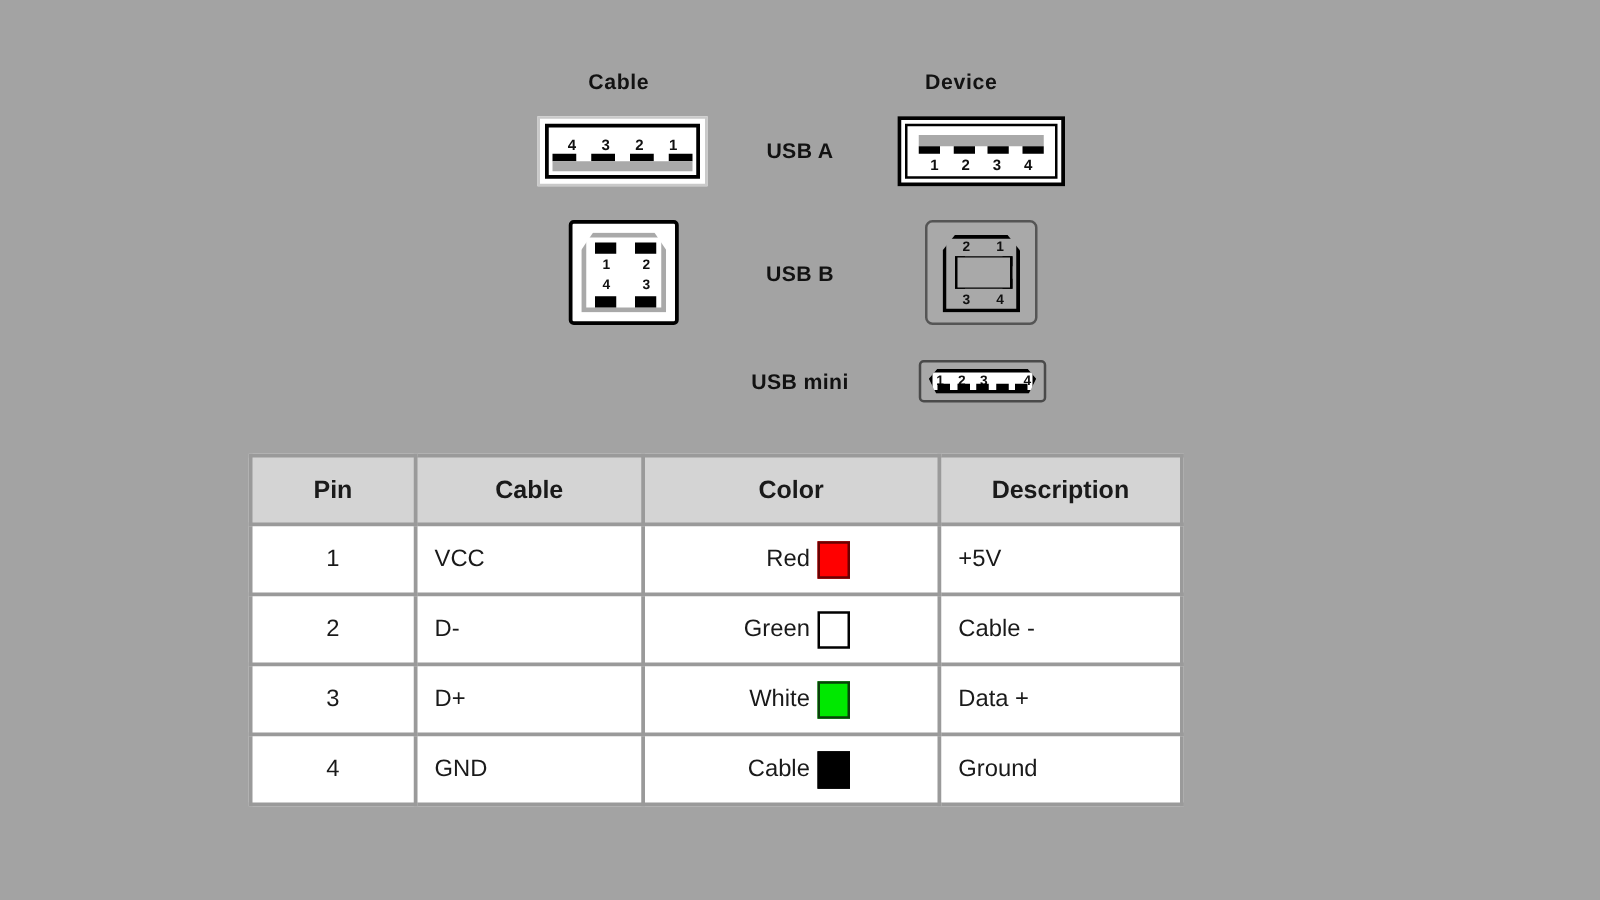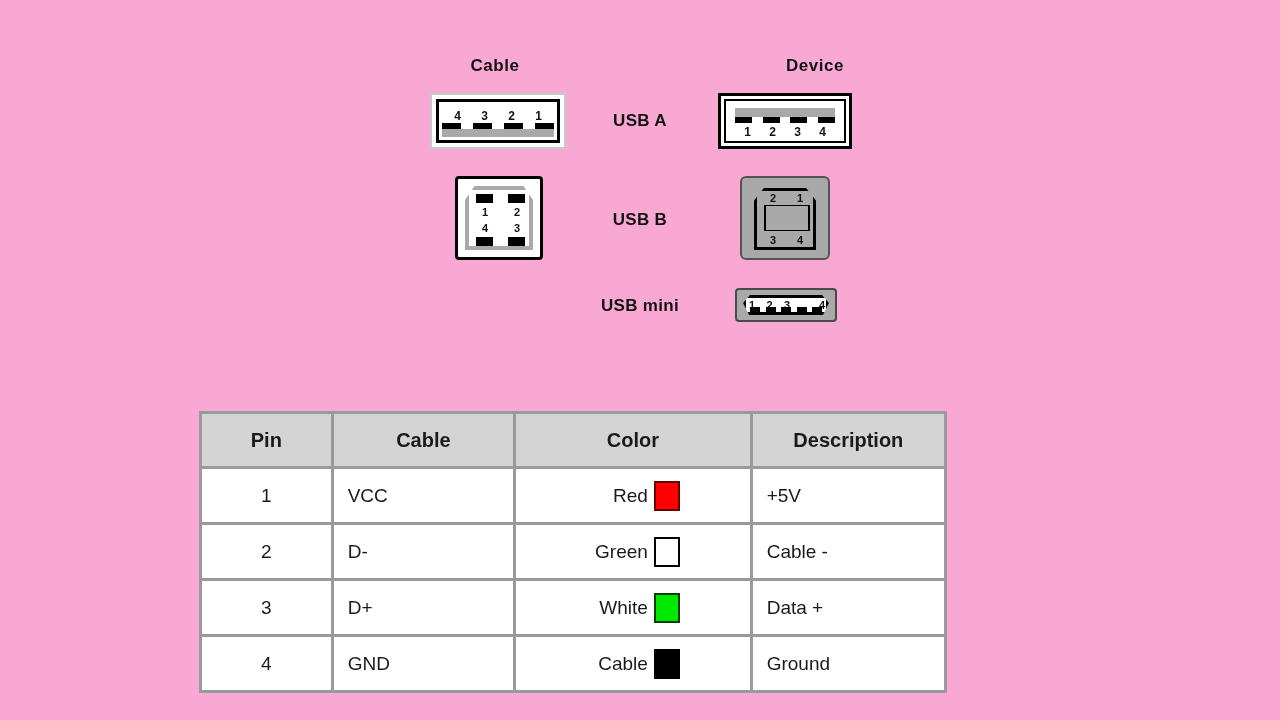--- a/index.html
+++ b/index.html
@@ -6,36 +6,36 @@
   html, body {
     margin: 0;
     padding: 0;
     width: 1280px;
     height: 720px;
     background: #ffffff;
     font-family: "Liberation Sans", sans-serif;
     overflow: hidden;
   }
 
-  #page { position: relative; width: 1280px; height: 720px; background: #f9a8d4; }
+  #page { position: relative; width: 1280px; height: 720px; background: #a3a3a3; }
 
   
   #diagram { position: absolute; left: 0; top: 0; width: 1280px; height: 345px; }
 
   .col-head {
     position: absolute;
     font-size: 17px;
     font-weight: bold;
     color: #121212;
     letter-spacing: 0.5px;
     text-align: center;
     width: 180px;
   }
   #head-cable  { left: 405px; top: 56px; }
-  #head-device { left: 725px; top: 56px; }
+  #head-device { left: 679px; top: 56px; }
 
   .row-label {
     position: absolute;
     font-size: 17px;
     font-weight: bold;
     color: #121212;
     text-align: center;
     width: 150px;
     letter-spacing: 0.3px;
   }
@@ -146,21 +146,20 @@
   }
   #usbmini .nums span { font-size: 11px; font-weight: bold; color: #111; }
   #usbmini .nums span.gap { visibility: hidden; }
 
   
   #pintable {
     position: absolute; left: 199px; top: 363px; width: 748px;
     border-collapse: collapse;
     border: 3px solid #9a9a9a;
     background: #fff;
-    margin-top: 48px;
   }
   #pintable td, #pintable th {
     border: 3px solid #9a9a9a;
     height: 56px;
     padding: 0 14px;
     font-size: 19px;
     color: #1a1a1a;
     font-weight: normal;
     vertical-align: middle;
   }

